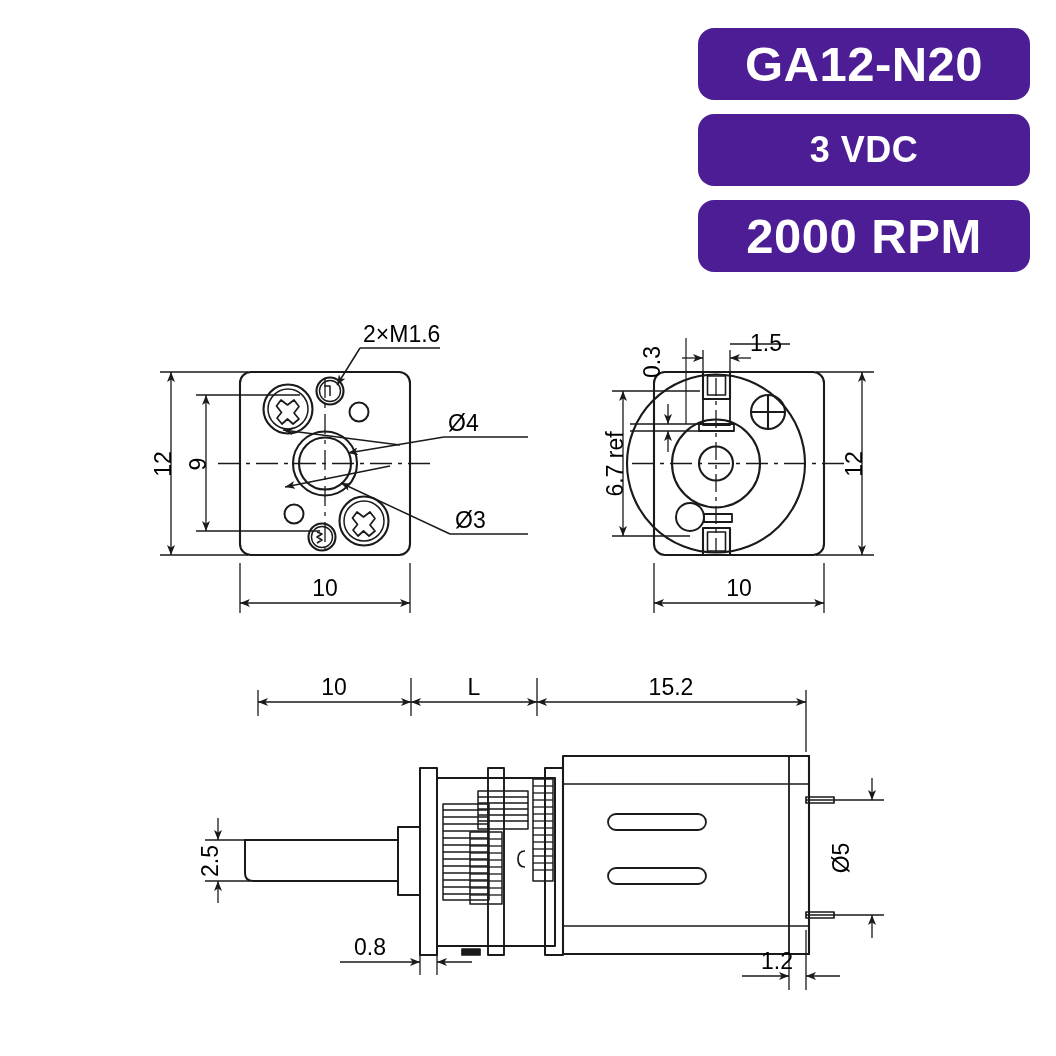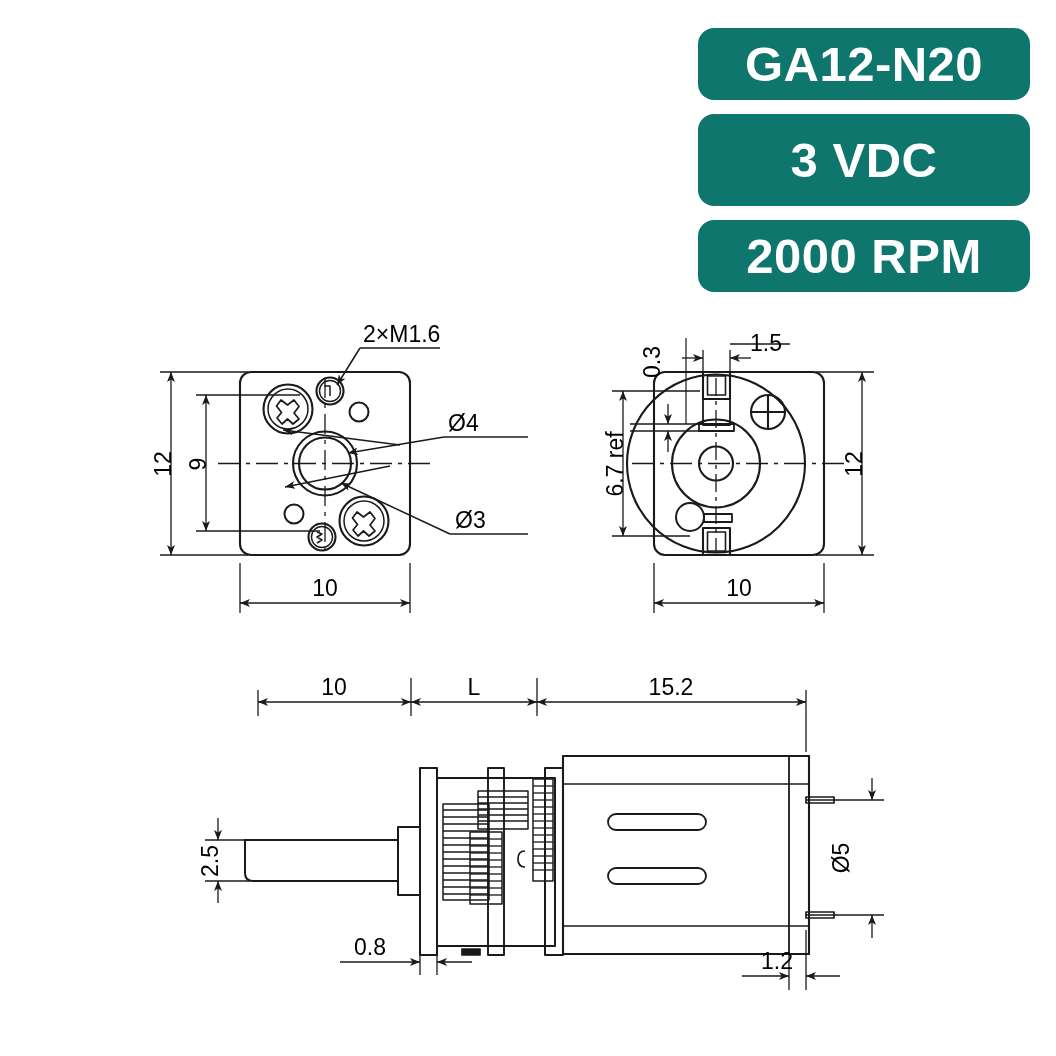--- a/index.html
+++ b/index.html
@@ -3,25 +3,25 @@
 <meta charset="utf-8">
 <style>
   html,body{margin:0;padding:0;background:#ffffff;}
   body{width:1056px;height:1056px;position:relative;overflow:hidden;
        font-family:"Liberation Sans",sans-serif;color:#000;}
   #root{position:absolute;inset:0;}
 
   
   .badges{position:absolute;right:26px;top:28px;display:flex;flex-direction:column;
           align-items:flex-end;gap:14px;}
-  .badge{background:#0f766e;color:#ffffff;border-radius:16px;
+  .badge{background:#4c1d95;color:#ffffff;border-radius:16px;
          font-weight:bold;letter-spacing:.5px;display:flex;align-items:center;
          justify-content:center;line-height:1;}
   .badge-1{width:332px;height:72px;font-size:49px;}
-  .badge-2{width:332px;height:92px;font-size:49px;}
+  .badge-2{width:332px;height:72px;font-size:36px;}
   .badge-3{width:332px;height:72px;font-size:49px;}
 
   
   .dwg{position:absolute;left:0;top:0;width:1056px;height:1056px;}
   svg{display:block;}
   text{font-family:"Liberation Sans",sans-serif;fill:#000;}
   .dim-txt{font-size:23px;}
   .lbl-txt{font-size:23px;}
 </style>
 </head>

